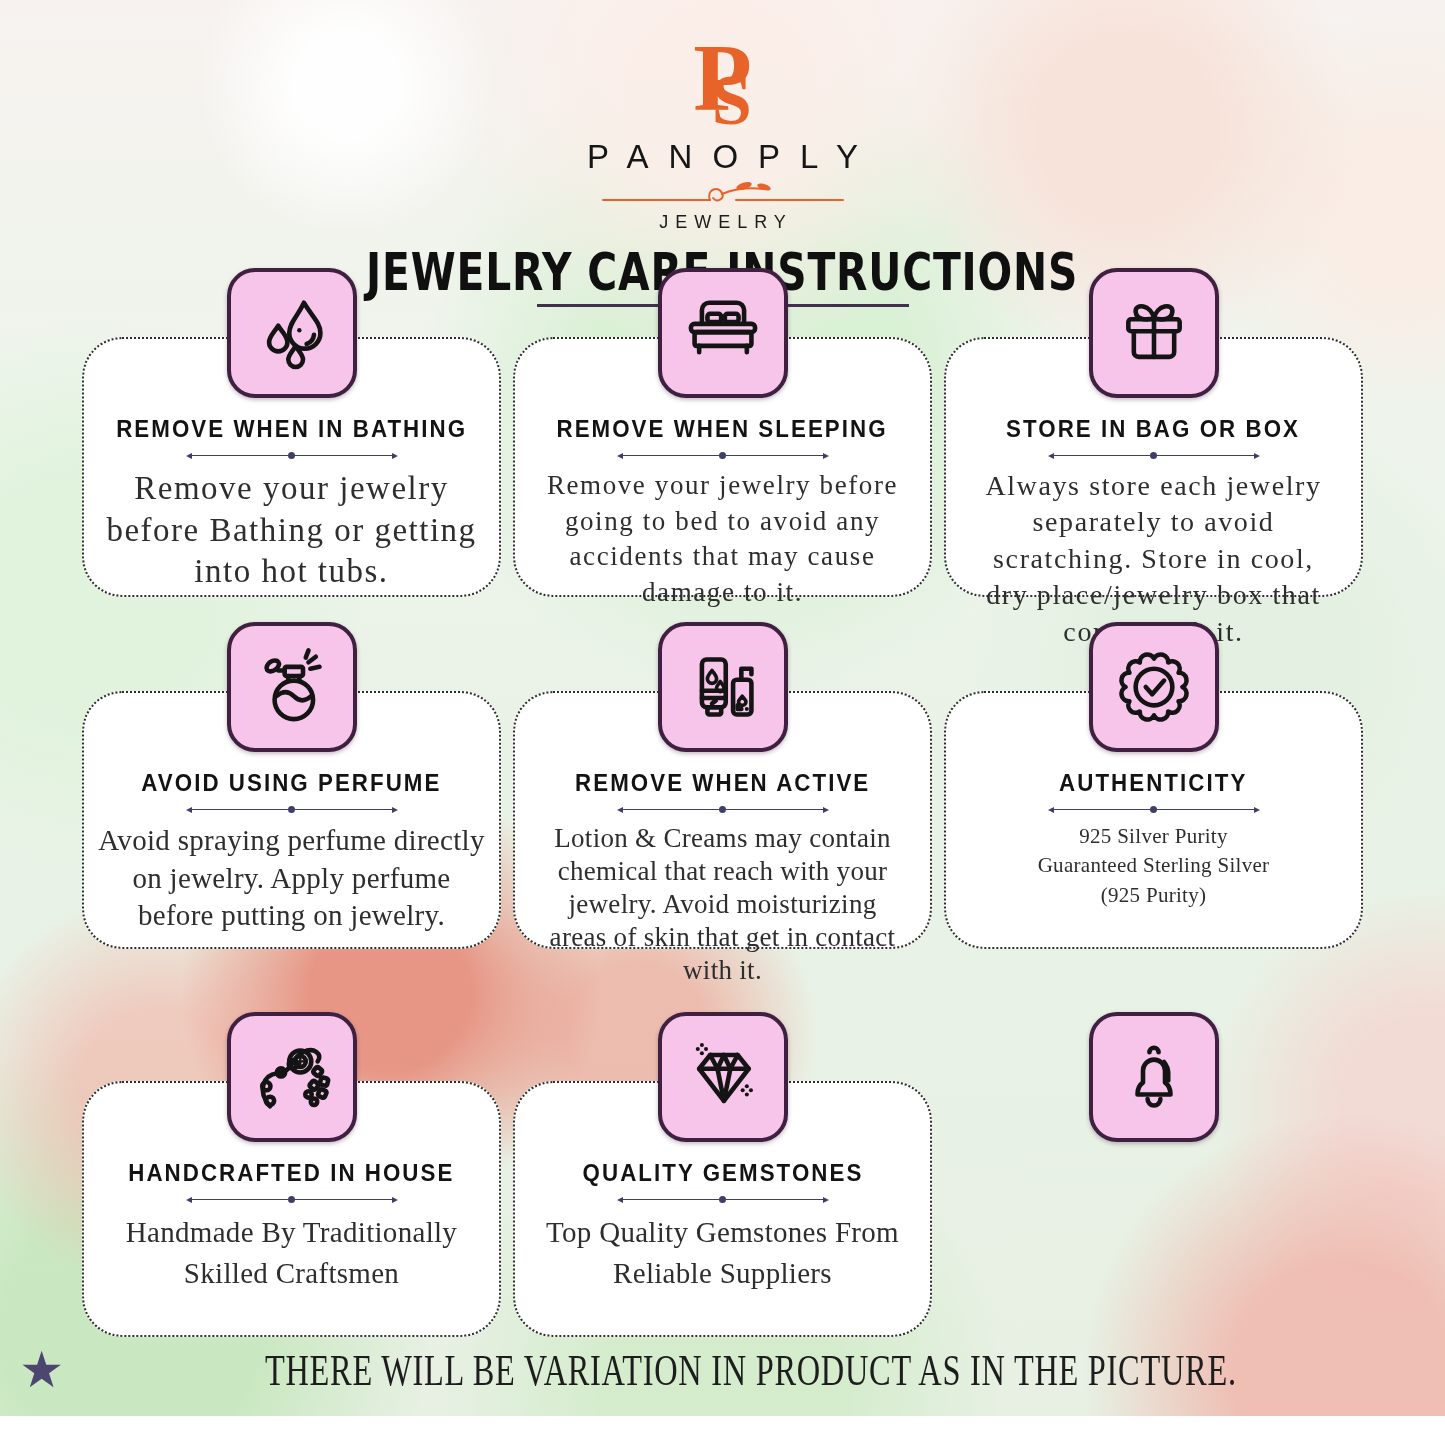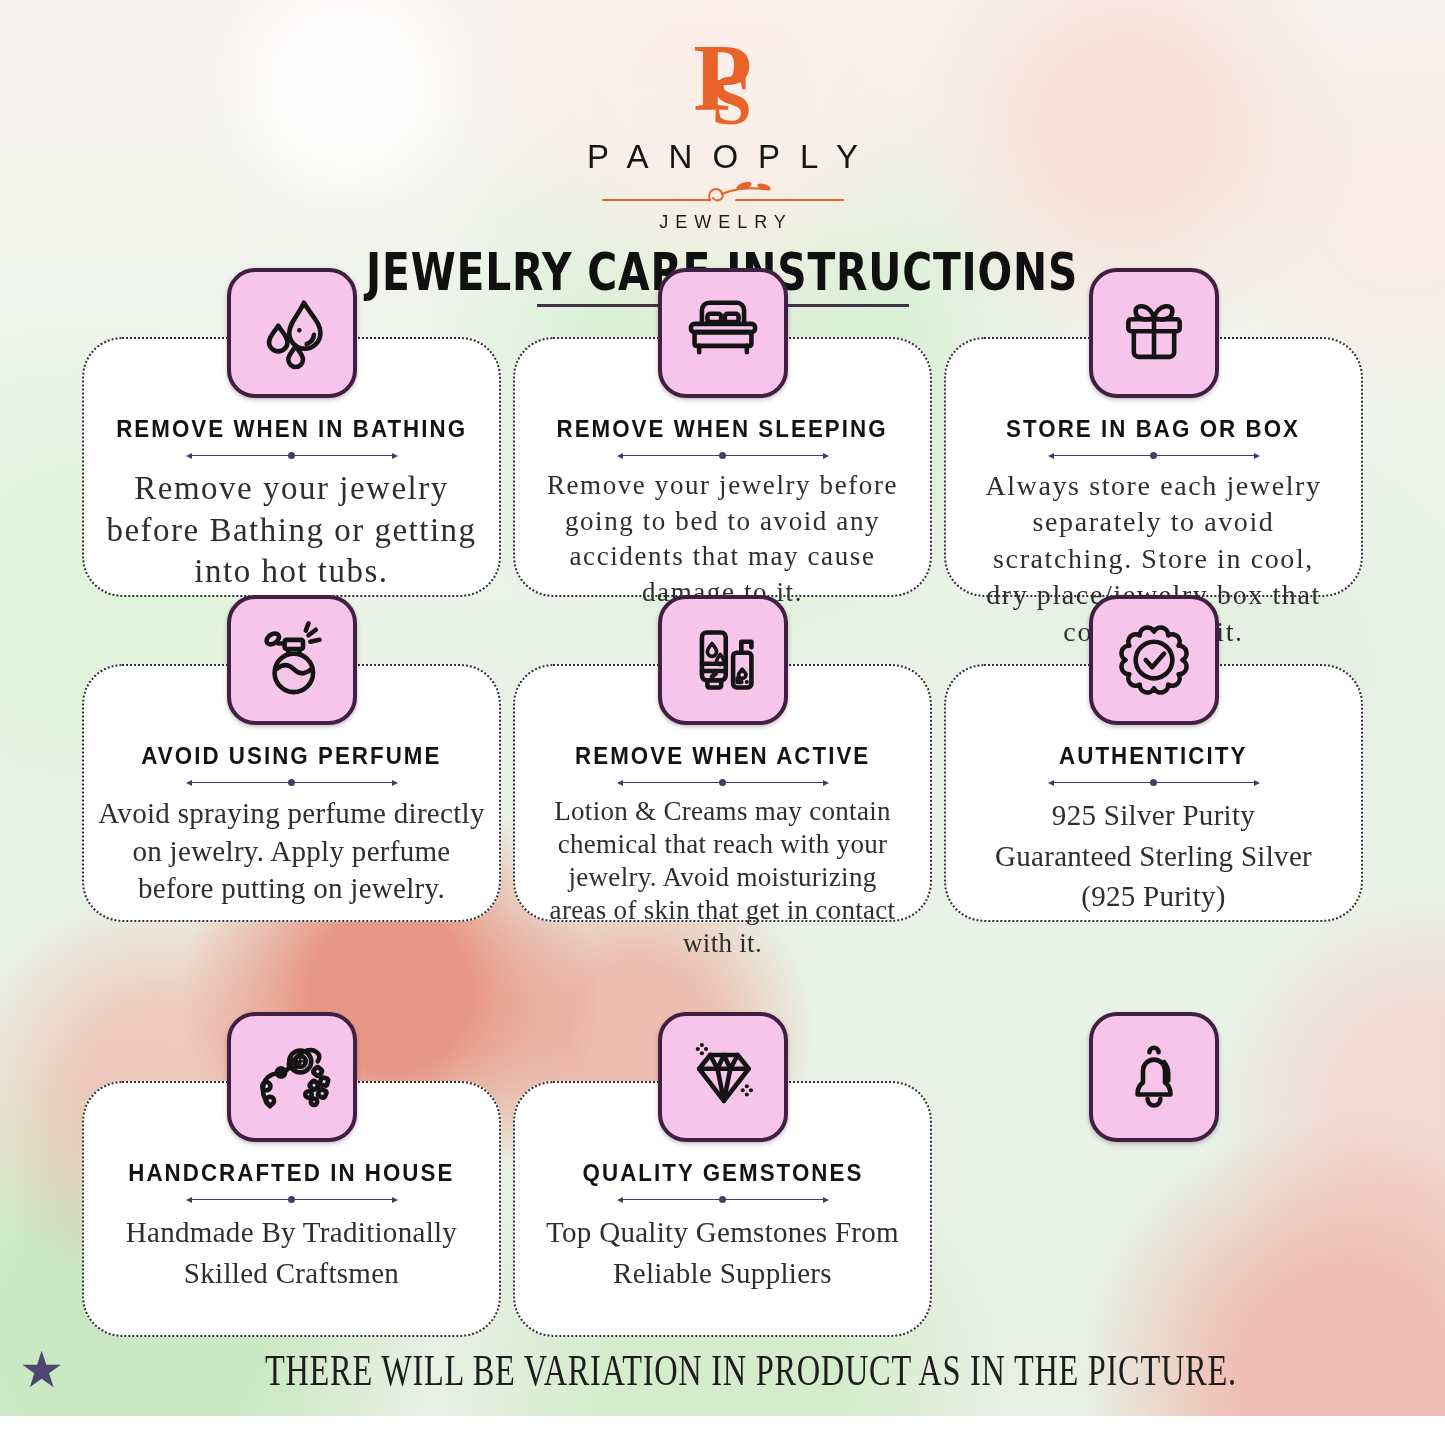--- a/index.html
+++ b/index.html
@@ -30,21 +30,21 @@
   .brand-name{font-size:33px;letter-spacing:20px;text-indent:20px;font-weight:500;color:#161616;margin-top:6px;}
   .brand-flourish{margin-top:2px;}
   .brand-tagline{font-size:18px;letter-spacing:7px;text-indent:7px;color:#1c1c1c;margin-top:0px;}
   .title-wrap{margin-top:10px;}
   .title-text{display:inline-block;transform:scaleX(0.8);transform-origin:center;
     font-family:"DejaVu Sans","Liberation Sans",sans-serif;font-weight:700;
     font-size:51px;letter-spacing:1px;color:#101010;white-space:nowrap;}
   .title-underline{width:372px;height:3px;background:#41304b;margin:2px auto 0;}
   
   .row{position:absolute;left:82px;width:1281px;display:flex;gap:12px;}
-  .row1{top:268px}.row2{top:595px}.row3{top:1012px}
+  .row1{top:268px}.row2{top:622px}.row3{top:1012px}
   .cell{width:419px;display:flex;flex-direction:column;align-items:center;}
   .tile{width:130px;height:130px;box-sizing:border-box;background:#f7c5e9;
     border:4px solid #3f2040;border-radius:28px;z-index:2;
     display:flex;align-items:center;justify-content:center;
     box-shadow:0 2px 4px rgba(60,30,60,0.3);}
   .tile svg{width:88px;height:88px;}
   .icon-stroke{fill:none;stroke:#141414;stroke-width:5;stroke-linecap:round;stroke-linejoin:round;}
   .icon-fill{fill:#141414;stroke:none;}
   .card{margin-top:-61px;width:100%;box-sizing:border-box;background:#ffffff;
     border:2.5px dotted #2e2e2e;border-radius:40px;
@@ -59,21 +59,21 @@
     border-color:transparent transparent transparent #3e3e66;}
   .hdr-line{flex:1;height:1.5px;background:#3e3e66;}
   .hdr-dot{width:7px;height:7px;border-radius:50%;background:#3e3e66;}
   .card-text{margin:0;text-align:center;white-space:pre-line;
     font-family:"Liberation Serif",serif;color:#2e2e2e;line-height:1.26;}
   .c1 .card-text{font-size:33px;letter-spacing:1.5px;}
   .c2 .card-text{font-size:27px;letter-spacing:1.6px;line-height:1.32;}
   .c3 .card-text{font-size:28px;letter-spacing:1.6px;line-height:1.3;}
   .c4 .card-text{font-size:29px;letter-spacing:0.3px;line-height:1.3;}
   .c5 .card-text{font-size:27px;letter-spacing:0.3px;line-height:1.22;}
-  .c6 .card-text{font-size:29px;letter-spacing:0.3px;line-height:1.4;}
+  .c6 .card-text{font-size:21px;letter-spacing:0.3px;line-height:1.4;}
   .c7 .card-text,.c8 .card-text{font-size:29px;letter-spacing:0.3px;line-height:1.4;}
   .c9 .card-text{font-size:29px;letter-spacing:0.3px;line-height:1.4;}
   
   .footer{position:absolute;bottom:20px;left:0;width:100%;
     display:flex;align-items:center;justify-content:center;gap:12px;}
   .footer-star{font-size:50px;color:#4c4670;line-height:1;}
   .footer-note{display:inline-block;transform:scaleX(0.72);transform-origin:center;
     font-family:"Liberation Serif",serif;font-size:45px;letter-spacing:1px;
     color:#1d1d1d;white-space:nowrap;}
 </style>

